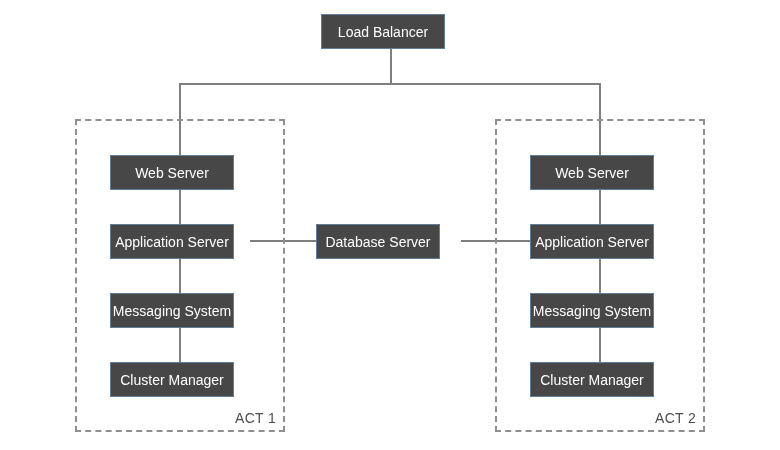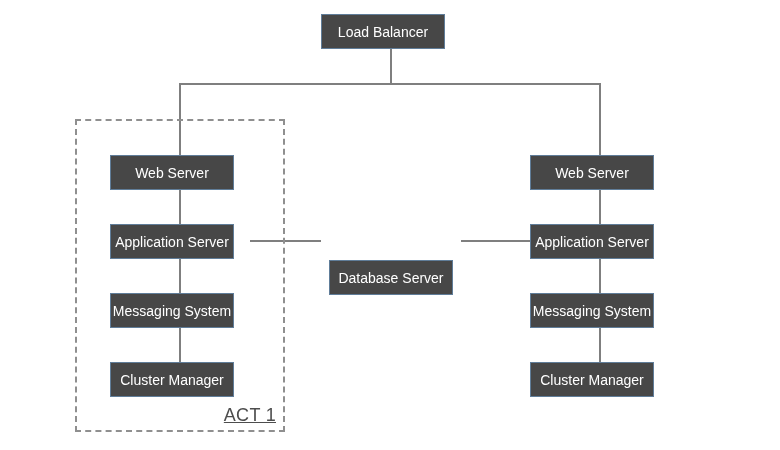--- a/index.html
+++ b/index.html
@@ -28,43 +28,42 @@
     width: 210px;
     height: 313px;
     border: 2px dashed var(--dashed-border, #8f8f8f);
     box-sizing: border-box;
     background: transparent;
   }
   .cluster-label {
     position: absolute;
     right: 7px;
     bottom: 4px;
-    font-size: 18px;
+    font-size: 14px;
     color: var(--label-text, #4d4d4d);
     letter-spacing: 0.3px;
-    text-decoration: underline;
   }
   
   .node {
     position: absolute;
     width: 124px;
     height: 35px;
     background: var(--node-fill, #474747);
     border: 1px solid var(--node-border, #607d99);
     box-sizing: border-box;
     color: var(--node-text, #ffffff);
     font-size: 14px;
     display: flex;
     align-items: center;
     justify-content: center;
     white-space: nowrap;
   }
   
   .pos-lb   { left: 321px; top: 14px; }
-  .pos-db   { left: 329px; top: 224px; margin-top: 36px; }
+  .pos-db   { left: 316px; top: 224px; }
   .pos-web1 { left: 110px; top: 155px; }
   .pos-app1 { left: 110px; top: 224px; }
   .pos-msg1 { left: 110px; top: 293px; }
   .pos-clu1 { left: 110px; top: 362px; }
   .pos-web2 { left: 530px; top: 155px; }
   .pos-app2 { left: 530px; top: 224px; }
   .pos-msg2 { left: 530px; top: 293px; }
   .pos-clu2 { left: 530px; top: 362px; }
   
   .pos-act1 { left: 75px;  top: 119px; }
@@ -97,20 +96,23 @@
   <div class="edge v e-l-msg-clu"></div>
   <div class="edge v e-r-web-app"></div>
   <div class="edge v e-r-app-msg"></div>
   <div class="edge v e-r-msg-clu"></div>
   <div class="edge h e-app1-db"></div>
   <div class="edge h e-db-app2"></div>
 
   <div class="cluster pos-act1">
     <span class="cluster-label">ACT 1</span>
   </div>
+  <div class="cluster pos-act2">
+    <span class="cluster-label">ACT 2</span>
+  </div>
 
   <div class="node pos-lb">Load Balancer</div>
   <div class="node pos-db">Database Server</div>
 
   <div class="node pos-web1">Web Server</div>
   <div class="node pos-app1">Application Server</div>
   <div class="node pos-msg1">Messaging System</div>
   <div class="node pos-clu1">Cluster Manager</div>
 
   <div class="node pos-web2">Web Server</div>

